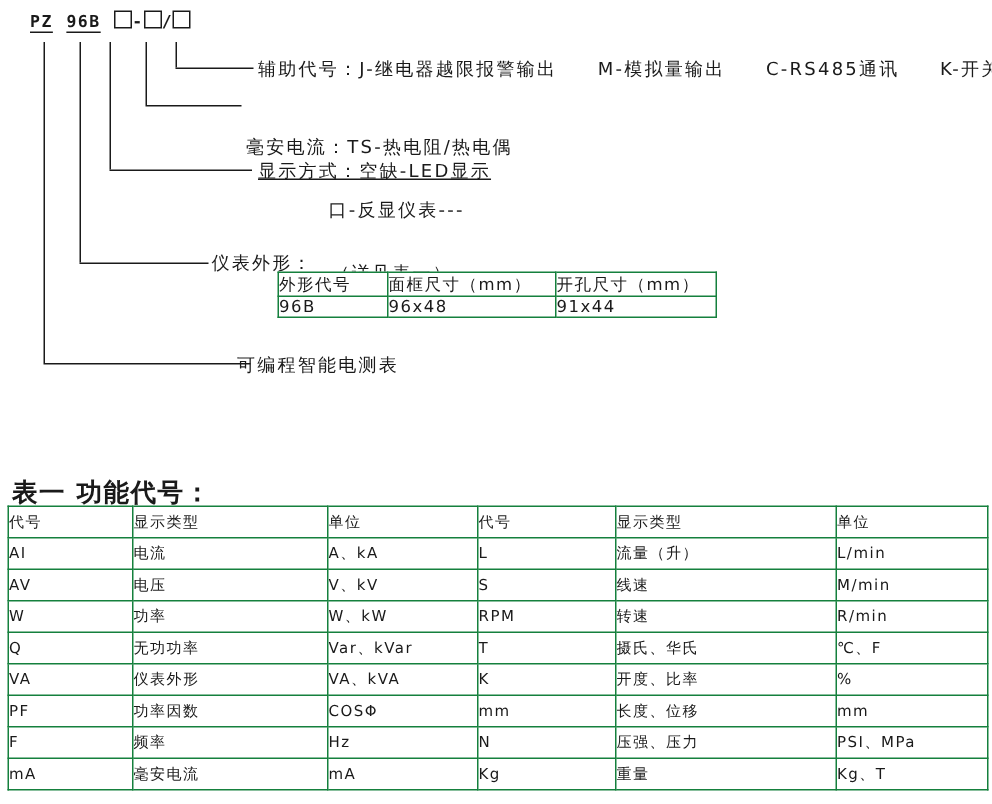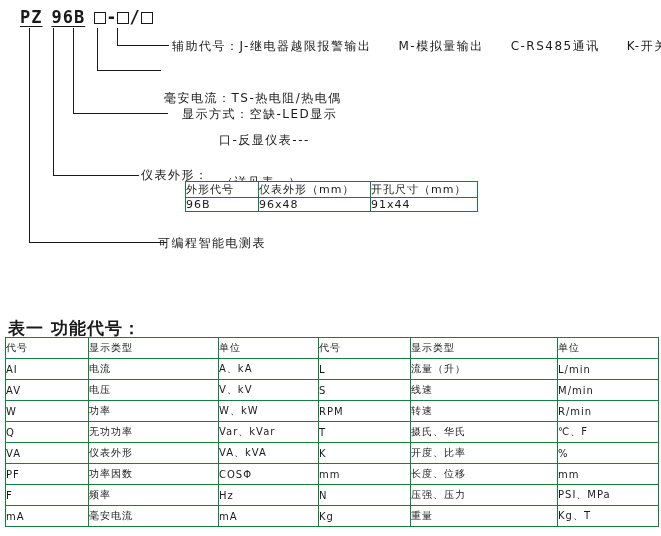--- a/index.html
+++ b/index.html
@@ -4,21 +4,21 @@
 <style>
   html,body{margin:0;padding:0;background:#ffffff;}
   .page{
     position:relative;width:661px;height:536px;background:#ffffff;
     color:#1a1a1a;font-family:"DejaVu Sans",sans-serif;overflow:hidden;
   }
   
   .model{
     position:absolute;left:20px;top:7px;
     font-family:"DejaVu Sans Mono","DejaVu Sans",monospace;
-    font-size:17px;font-weight:700;letter-spacing:1px;white-space:pre;
+    font-size:11px;font-weight:700;letter-spacing:1px;white-space:pre;
   }
   .model .seg{margin-right:9px;}
   .model .u{text-decoration:underline;text-underline-offset:3px;}
   .sq{
     display:inline-block;width:10px;height:10px;
     border:1.5px solid #1a1a1a;vertical-align:-1px;background:#fff;
   }
   
   .line{position:absolute;background:#1a1a1a;}
   
@@ -66,34 +66,34 @@
   <div class="line" style="left:29px;top:242px;width:138px;height:1px;"></div>
 
   <div class="ann" style="left:172px;top:39px;">辅助代号：J-继电器越限报警输出　　M-模拟量输出　　C-RS485通讯　　K-开关量输入</div>
 
   <div class="ann" style="left:164px;top:63px;">
     <div>毫安电流：TS-热电阻/热电偶</div>
     <div style="padding-left:55px;">口-反显仪表---</div>
     <div style="padding-left:57px;">（详见表一）</div>
   </div>
 
-  <div class="ann" style="left:182px;top:107px;">显示方式：空缺-LED显示</div>
+  <div class="ann" style="left:172px;top:107px;text-decoration:underline;">显示方式：空缺-LED显示</div>
 
   <div class="ann" style="left:141px;top:168px;">仪表外形：</div>
 
   <table class="shape-table">
     <colgroup>
         <col style="width:73px">
         <col style="width:112px">
         <col style="width:107px">
       </colgroup>
     <thead>
         <tr>
           <th>外形代号</th>
-          <th>仪表外形（mm）</th>
+          <th>面框尺寸（mm）</th>
           <th>开孔尺寸（mm）</th>
         </tr>
       </thead>
     <tbody>
         <tr>
           <td>96B</td>
           <td>96x48</td>
           <td>91x44</td>
         </tr>
       </tbody>

